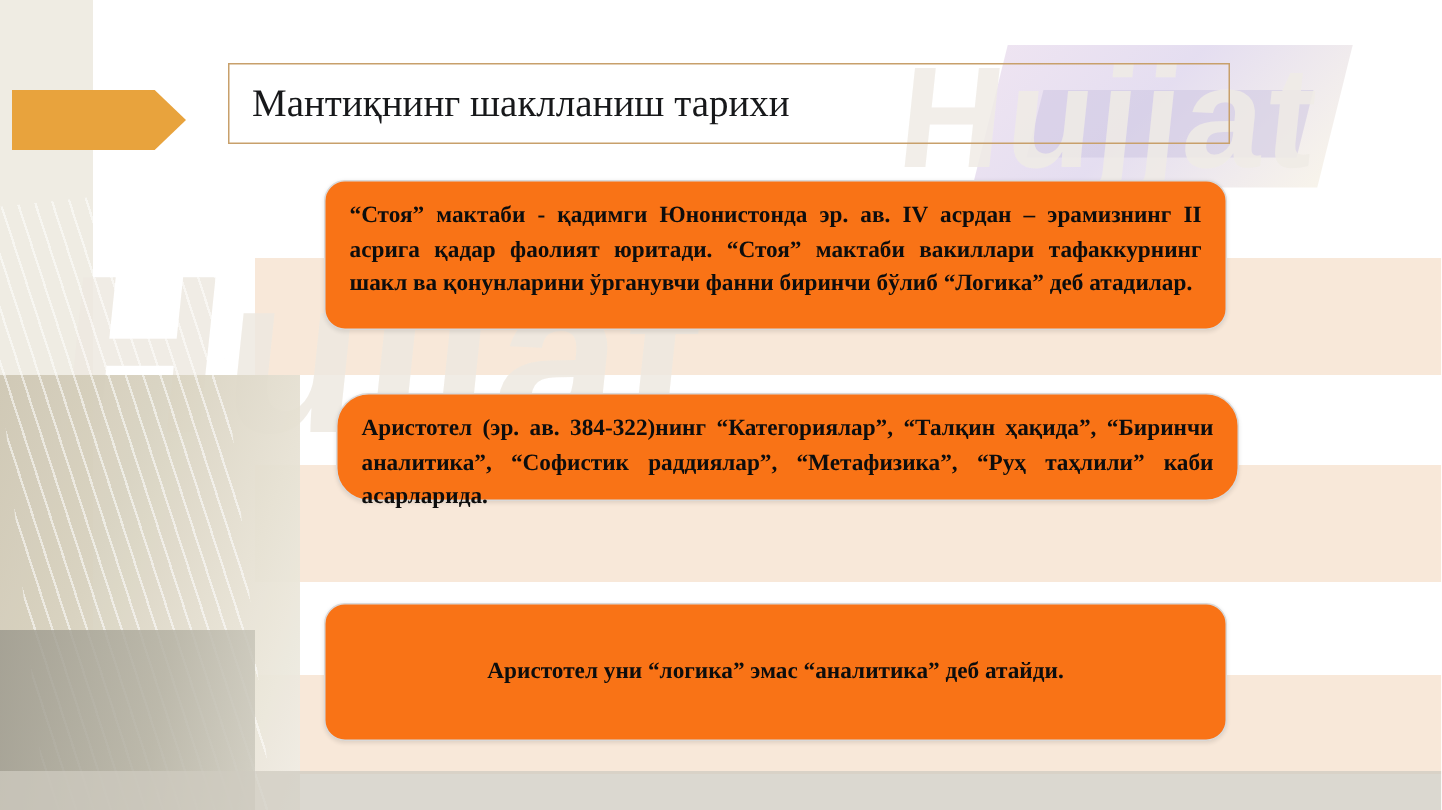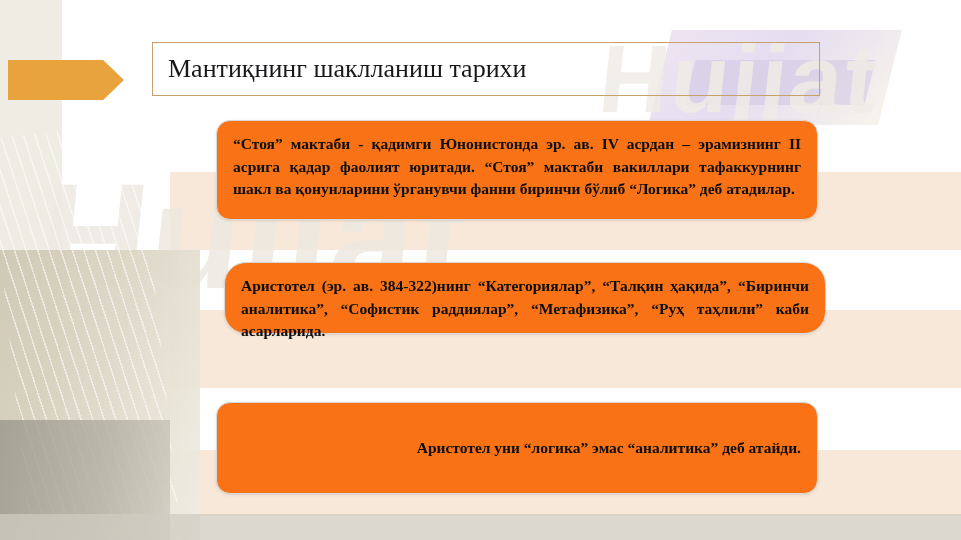--- a/index.html
+++ b/index.html
@@ -148,21 +148,21 @@
     font-weight: bold;
     font-size: 15.5px;
     line-height: 22.5px;
     color: #0d0d0d;
     text-align: justify;
     text-justify: inter-word;
   }
   .card-1 { left: 216px; top: 120px; width: 602px; height: 100px; }
   .card-2 { left: 224px; top: 262px; width: 602px; height: 72px; border-radius: 22px; }
   .card-3 { left: 216px; top: 402px; width: 602px; height: 92px; display: flex; align-items: center; }
-  .card-3 .card-text { width: 100%; text-align: right; }
+  .card-3 .card-text { width: 100%; text-align: center; }
 </style>
 </head>
 <body>
 
 <div class="slide">
 
   <div class="bg-left-band"></div>
   <div class="bg-pale-row row-a"></div>
   <div class="bg-pale-row row-b"></div>
   <div class="bg-pale-row row-c"></div>

